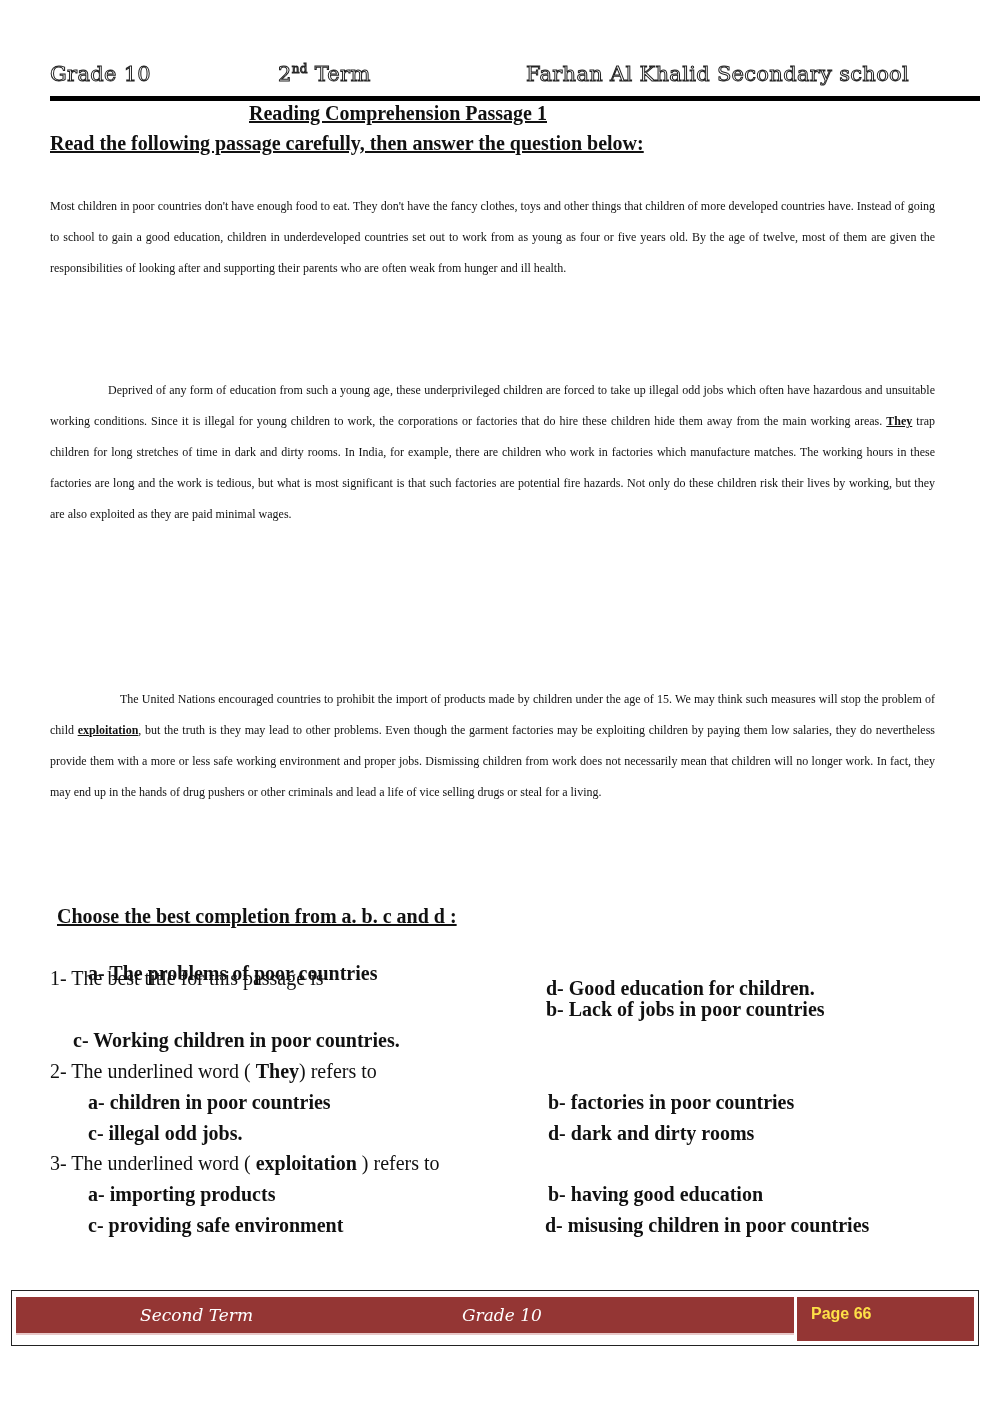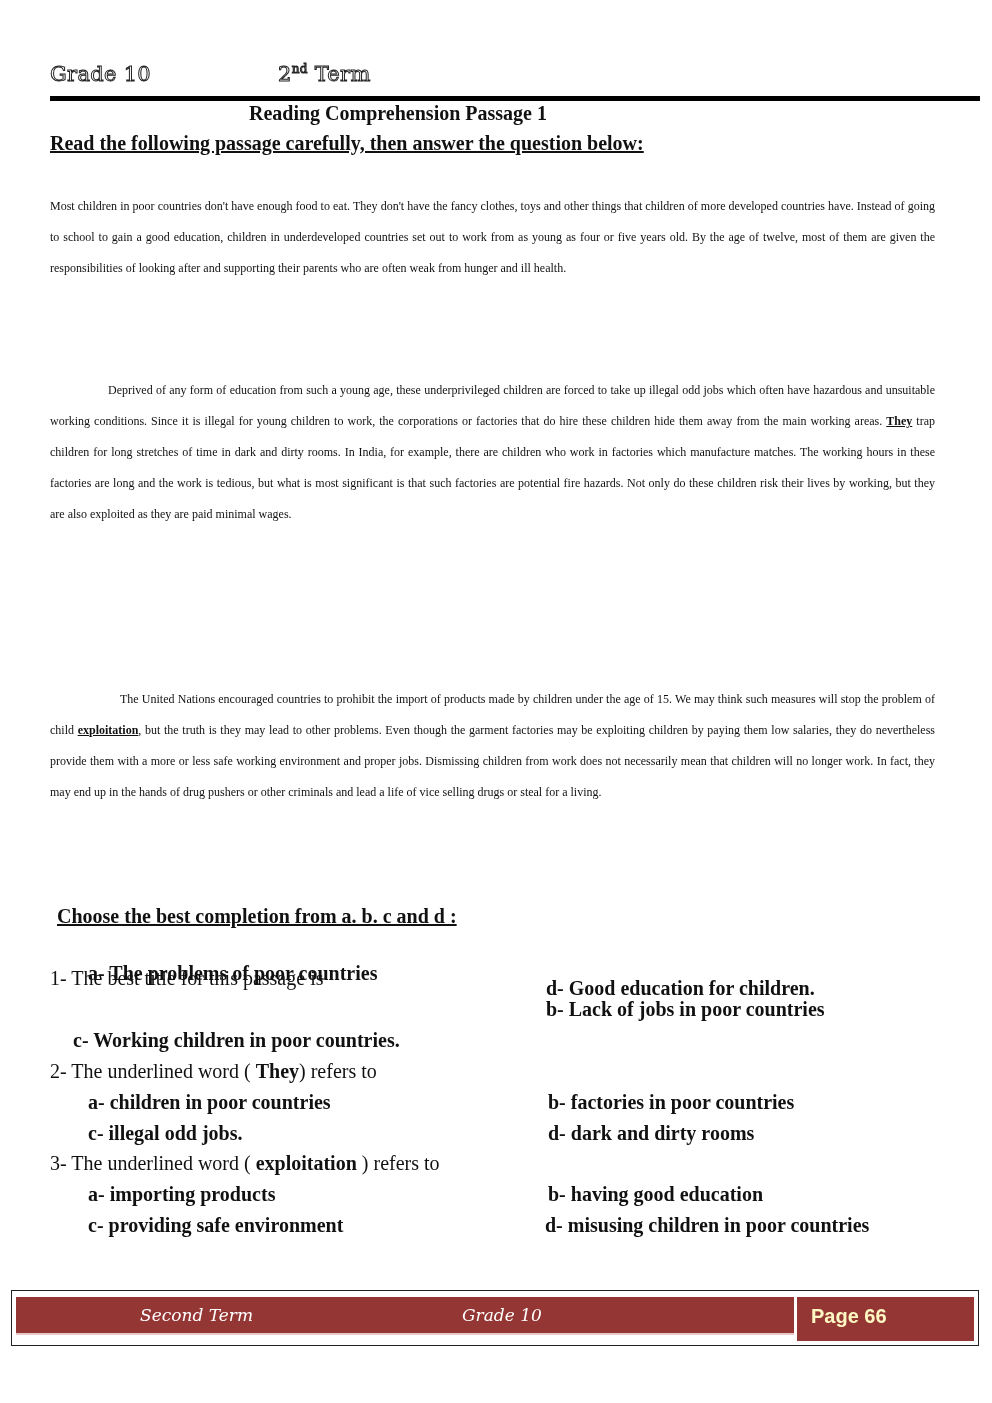--- a/index.html
+++ b/index.html
@@ -1,41 +1,42 @@
 <!DOCTYPE html>
 <html><head>
 <meta charset="utf-8">
 <style>
   html, body { margin:0; padding:0; background:#ffffff; }
   body { width:992px; height:1403px; position:relative; overflow:hidden; font-family:"Liberation Serif", serif; color:#111; }
   .hdr { position:absolute; top:62px; left:50px; width:930px; height:32px; font-family:"DejaVu Serif", serif; font-size:21px; color:#fff; -webkit-text-stroke:1px #222; letter-spacing:0.3px; }
   .hdr span { position:absolute; top:0; }
   .hdr sup { font-size:12px; }
   .hdr-rule { position:absolute; top:96px; left:50px; width:930px; height:5px; background:#000; }
-  .title { position:absolute; top:102px; left:0; width:796px; text-align:center; font-size:20px; font-weight:bold; }
+  .title { position:absolute; top:102px; left:0; width:796px; text-align:center; font-size:20px; font-weight:bold; text-decoration:underline; }
   .instr { position:absolute; top:132px; left:50px; font-size:20px; font-weight:bold; text-decoration:underline; }
   .para { position:absolute; left:50px; width:885px; font-size:12px; line-height:31px; text-align:justify; }
   .indent { text-indent:58px;font-family:Liberation Serif, serif; }
   .indent2 { text-indent:70px; }
   .u { font-weight:bold; text-decoration:underline; }
   .sub { position:absolute; top:905px; left:50px; font-size:20px; font-weight:bold; text-decoration:underline;margin-left:7px; }
   .q { position:absolute; left:50px; font-size:20px; line-height:31px; }
   .opt { position:absolute; font-size:20px; font-weight:bold; line-height:31px; }
   .footer-box { position:absolute; top:1290px; left:11px; width:966px; height:54px; border:1px solid #222; }
   .footer-band { position:absolute; top:1297px; left:16px; width:778px; height:36px; background:#943634; border-bottom:2px solid #e8c8c8; }
   .footer-band span { position:absolute; top:8px; color:#fff; font-family:"DejaVu Serif", serif; font-size:17px; font-style:italic; }
   .footer-page { position:absolute; top:1297px; left:797px; width:177px; height:44px; background:#943634; }
-  .footer-page span { position:absolute; left:14px; top:8px; color:#fef9c3; font-family:"Liberation Sans", sans-serif; font-size:20px; font-weight:bold; }
+  .footer-page span { position:absolute; left:14px; top:8px; color:#fde047; font-family:"Liberation Sans", sans-serif; font-size:16px; font-weight:bold; }
 </style>
 </head>
 <body>
 
 <div class="hdr">
   <span style="left:0">Grade 10</span>
   <span style="left:228px"><span style="position:static">2</span><sup>nd</sup><span style="position:static"> Term</span></span>
+  <span style="left:476px">Farhan Al Khalid Secondary school</span>
 </div>
 <div class="hdr-rule"></div>
 
 <div class="title">Reading Comprehension Passage 1</div>
 <div class="instr">Read the following passage carefully, then answer the question below:</div>
 
 <div class="para" style="top:191px">Most children in poor countries don't have enough food to eat. They don't have the fancy clothes, toys and other things that children of more developed countries have. Instead of going to school to gain a good education, children in underdeveloped countries set out to work from as young as four or five years old. By the age of twelve, most of them are given the responsibilities of looking after and supporting their parents who are often weak from hunger and ill health.</div>
 
 <div class="para indent" style="top:375px"><span>Deprived of any form of education from such a young age, these underprivileged children are forced to take up illegal odd jobs which often have hazardous and unsuitable working conditions. Since it is illegal for young children to work, the corporations or factories that do hire these children hide them away from the main working areas. </span><span class="u">They</span><span> trap children for long stretches of time in dark and dirty rooms. In India, for example, there are children who work in factories which manufacture matches. The working hours in these factories are long and the work is tedious, but what is most significant is that such factories are potential fire hazards. Not only do these children risk their lives by working, but they are also exploited as they are paid minimal wages.</span></div>
 

